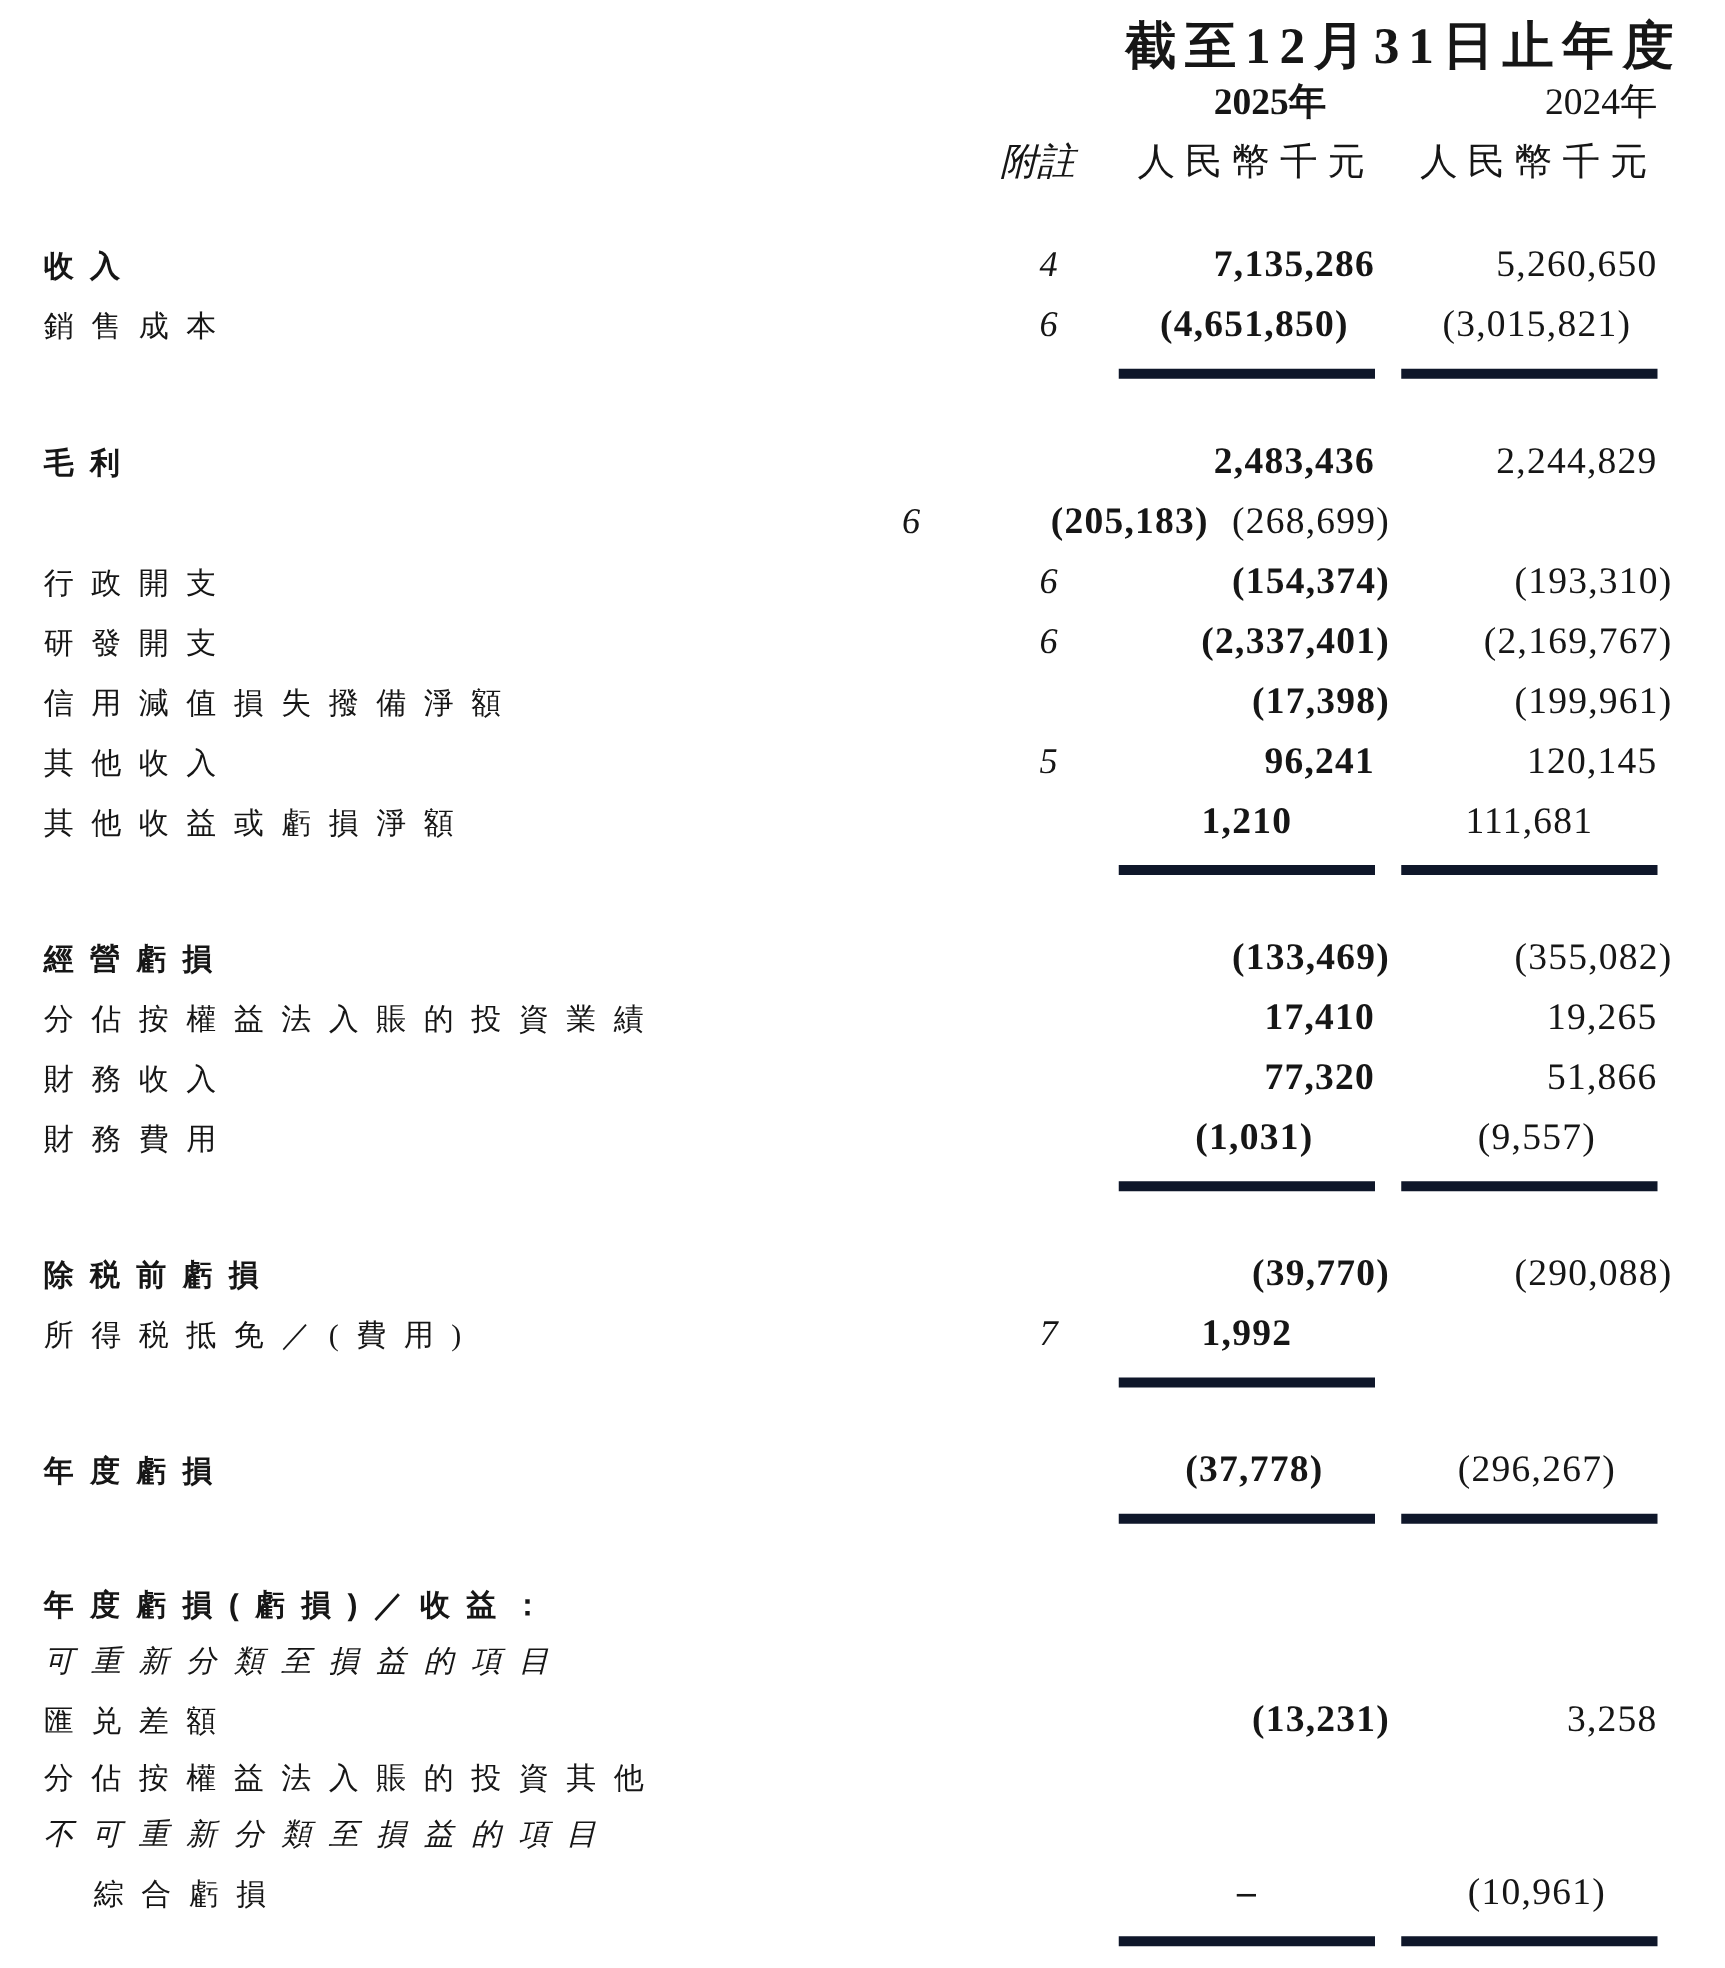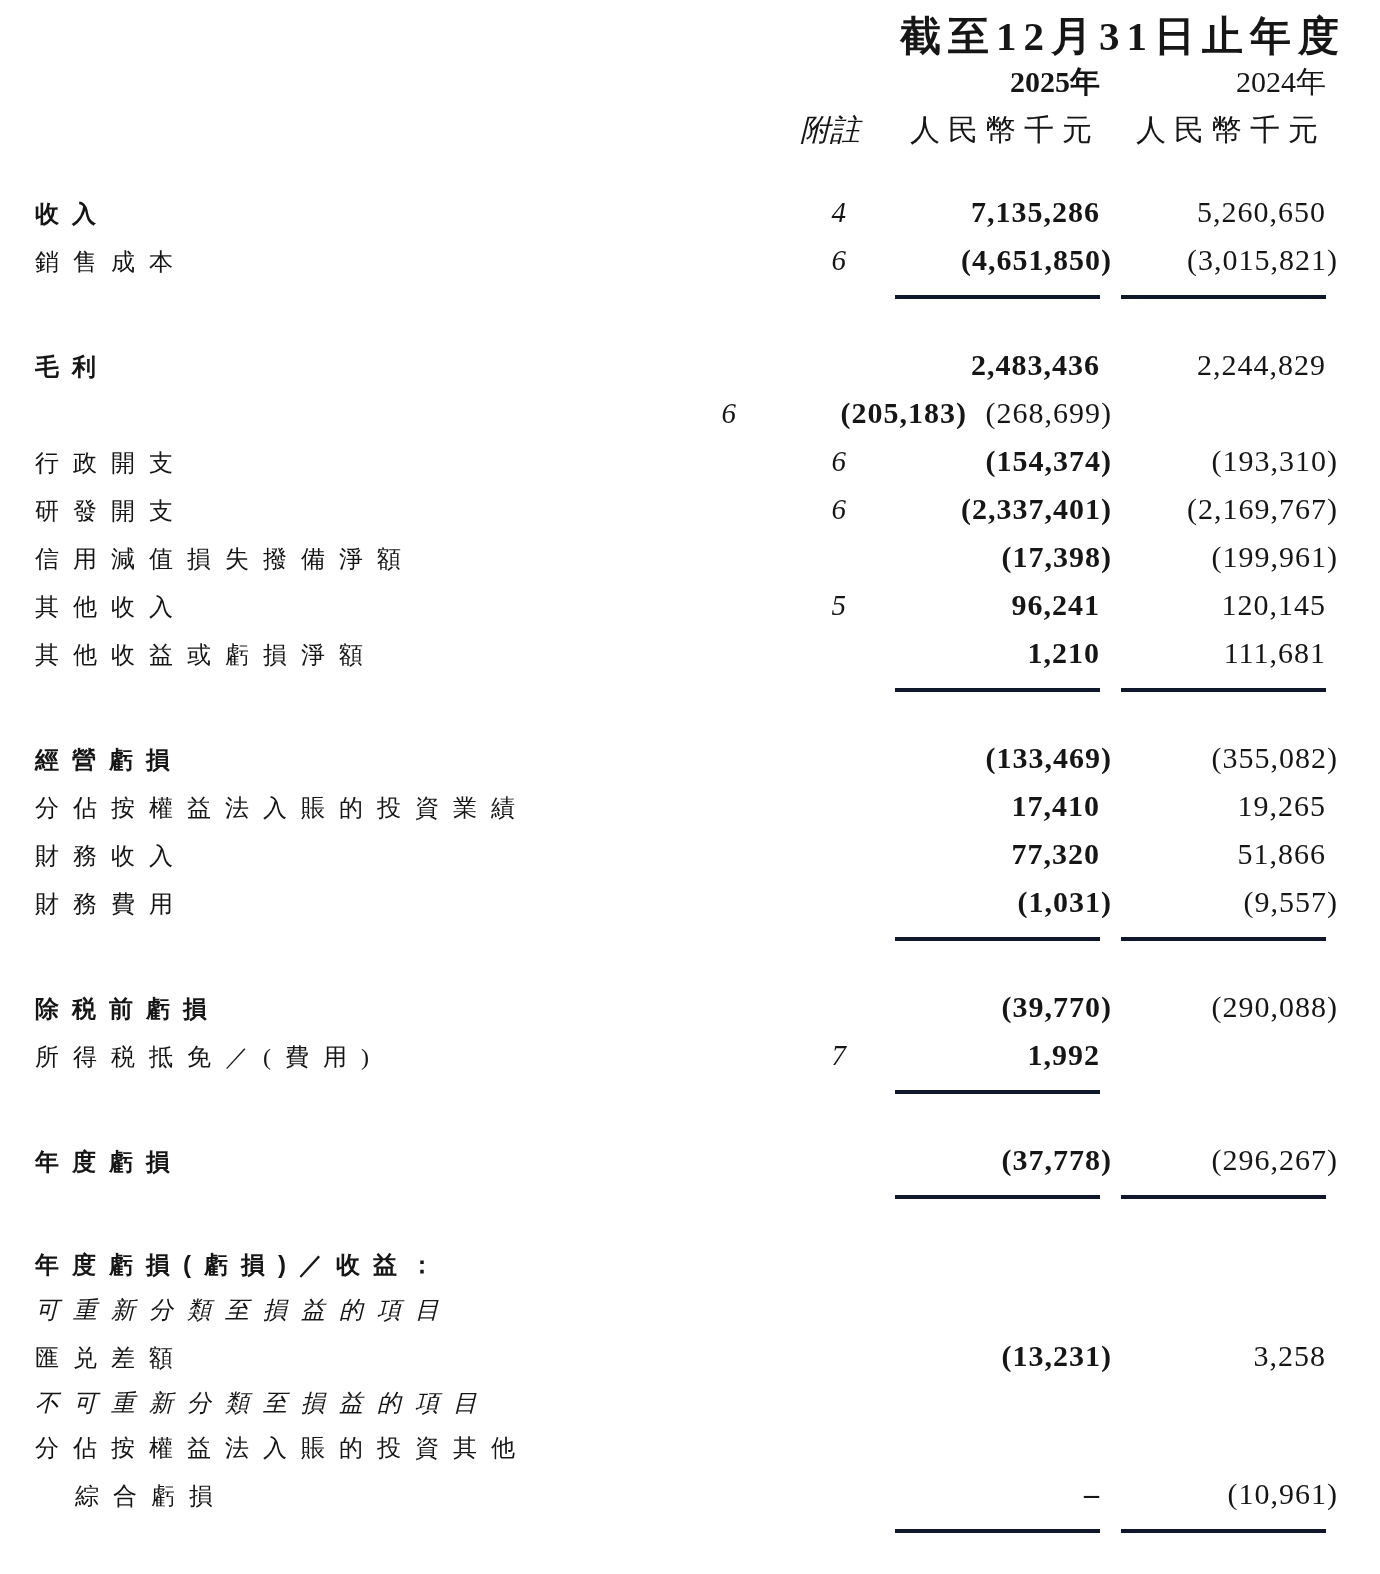--- a/index.html
+++ b/index.html
@@ -26,21 +26,21 @@
   .h1 { line-height: 48px; }
   .h1 .span-years {
     grid-column: 3 / 5;
     text-align: center;
     font-weight: bold;
     font-size: 41px;
     letter-spacing: 7px;
     padding-left: 40px;
     white-space: nowrap;
   }
-  .h2 { line-height: 42px; }
+  .h2 { line-height: 42px; gap: 39px; }
   .y2025 { font-weight: bold; font-size: 30px; }
   .y2024 { font-size: 30px; }
   .h3 { line-height: 45px; margin-bottom: 34px; }
   .h3 .c-note { padding-right: 0; font-size: 30px; }
   .unit {
     font-size: 30px;
     letter-spacing: 8px;
     white-space: nowrap;
   }
   
@@ -70,22 +70,23 @@
   }
   .vbox {
     display: inline-block;
     width: 205px;
     text-align: right;
   }
   .vtext { font-size: 30px; letter-spacing: 1px; white-space: nowrap; }
   .c25 .vtext { font-weight: bold; }
   .paren { margin-right: -12px; }
   .u-thin .c-val .vbox {
-    border-bottom: 4px solid #0f172a;
+    border-bottom: 8px solid #0f172a;
     padding-bottom: 9px;
+    text-align: center;
   }
   .gap { margin-top: 44px; }
 </style>
 </head>
 <body>
 
 <div class="page">
 
   <div class="grid-row h1">
     <div></div>
@@ -314,42 +315,42 @@
     <div class="c-label">匯兑差額</div>
     <div class="c-note"></div>
     <div class="c-val c25">
       <span class="vbox"><span class="vtext paren">(13,231)</span></span>
     </div>
     <div class="c-val c24">
       <span class="vbox"><span class="vtext">3,258</span></span>
     </div>
   </div>
 
+  <div class="grid-row">
+    <div class="c-label">分佔按權益法入賬的投資其他</div>
+    <div class="c-note"></div>
+    <div class="c-val c25">
+      <span class="vbox"><span class="vtext"></span></span>
+    </div>
+    <div class="c-val c24">
+      <span class="vbox"><span class="vtext"></span></span>
+    </div>
+  </div>
+
   <div class="grid-row label-italic">
     <div class="c-label">不可重新分類至損益的項目</div>
     <div class="c-note"></div>
     <div class="c-val c25">
       <span class="vbox"><span class="vtext"></span></span>
     </div>
     <div class="c-val c24">
       <span class="vbox"><span class="vtext"></span></span>
     </div>
   </div>
 
-  <div class="grid-row">
-    <div class="c-label">分佔按權益法入賬的投資其他</div>
-    <div class="c-note"></div>
-    <div class="c-val c25">
-      <span class="vbox"><span class="vtext"></span></span>
-    </div>
-    <div class="c-val c24">
-      <span class="vbox"><span class="vtext"></span></span>
-    </div>
-  </div>
-
   <div class="grid-row u-thin label-indent">
     <div class="c-label">綜合虧損</div>
     <div class="c-note"></div>
     <div class="c-val c25">
       <span class="vbox"><span class="vtext">–</span></span>
     </div>
     <div class="c-val c24">
       <span class="vbox"><span class="vtext paren">(10,961)</span></span>
     </div>
   </div>

